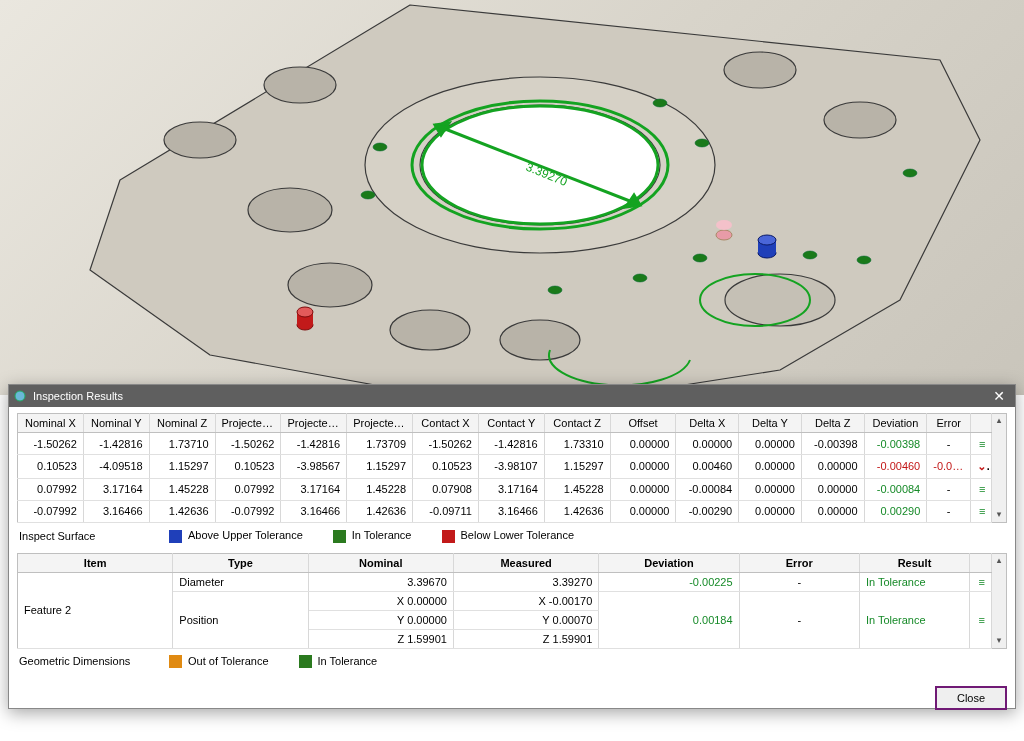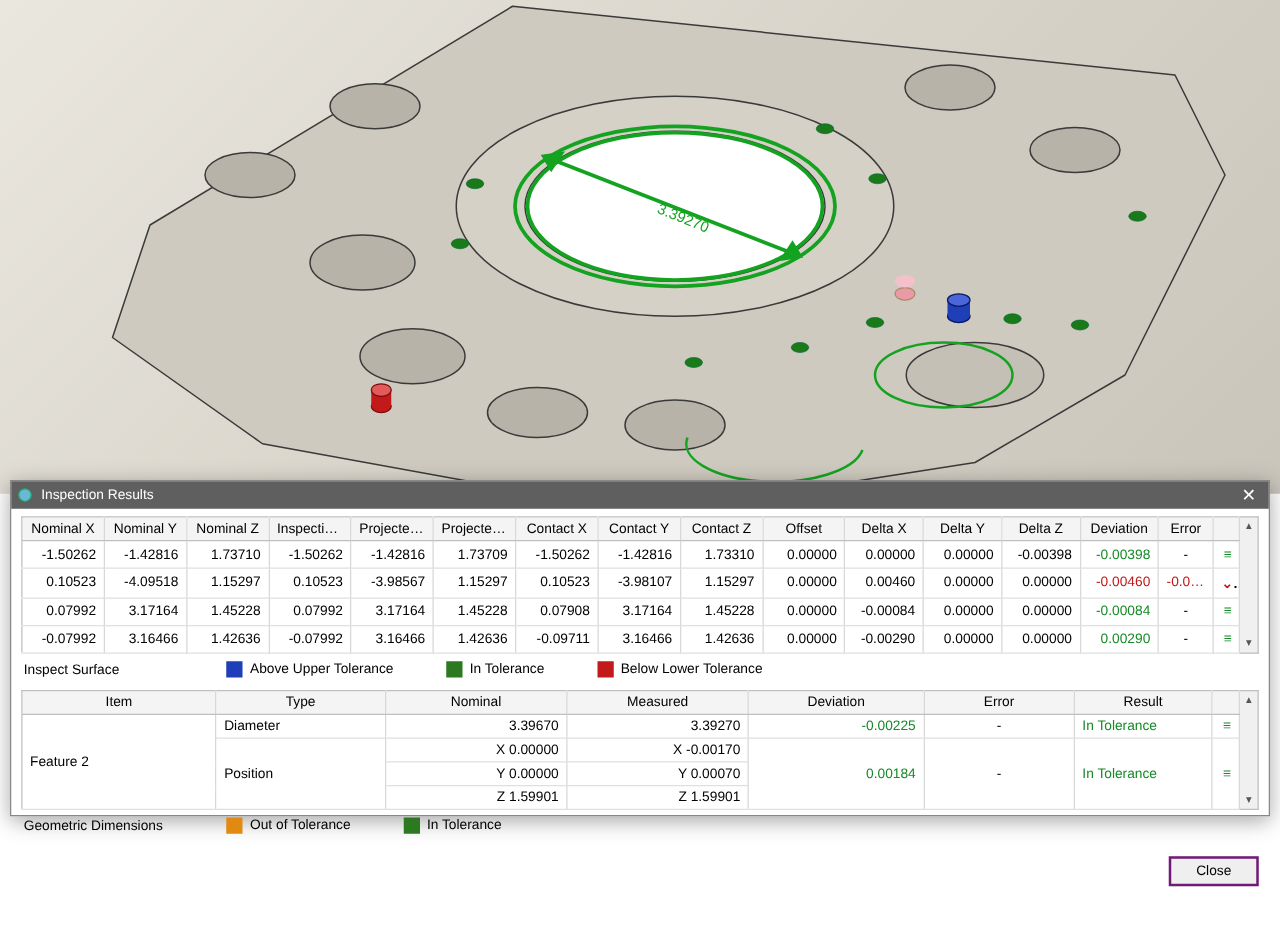--- a/index.html
+++ b/index.html
@@ -1,47 +1,47 @@
 <!DOCTYPE html>
 <html><head>
 <meta charset="utf-8">
 <style>
   html,body{margin:0;padding:0;width:1024px;height:741px;font-family:"Segoe UI",Tahoma,sans-serif;font-size:11px;color:#000;background:#fff;overflow:hidden}
   *{box-sizing:border-box}
   .viewport{position:relative;width:1024px;height:741px}
   .cad-bg{position:absolute;left:0;top:0;width:1024px;height:395px;background:linear-gradient(135deg,#eae7df 0%,#d8d4ca 50%,#c9c5bb 100%);overflow:hidden}
   .cad-bg svg{position:absolute;left:0;top:0}
-  .dialog{position:absolute;left:8px;top:384px;width:1008px;height:269px;background:#fff;border:1px solid #888;box-shadow:0 4px 16px rgba(0,0,0,.35)}
+  .dialog{position:absolute;left:8px;top:384px;width:1008px;height:325px;background:#fff;border:1px solid #888;box-shadow:0 4px 16px rgba(0,0,0,.35)}
   .titlebar{height:22px;background:#5f5f5f;color:#fff;line-height:22px;padding:0 4px;display:flex;align-items:center}
   .titlebar .ticon{width:14px;height:14px;margin-right:6px;display:inline-flex;align-items:center;justify-content:center}
   .titlebar .title{flex:1;font-size:11px}
   .titlebar .xbtn{width:24px;text-align:center;cursor:pointer;font-size:14px;line-height:22px}
   .body{padding:6px 8px 0 8px}
   .grid{border:1px solid #bfbfbf;width:100%;border-collapse:collapse;table-layout:fixed}
   .grid th,.grid td{border-right:1px solid #d8d8d8;border-bottom:1px solid #e0e0e0;padding:3px 6px;font-size:11px;white-space:nowrap;overflow:hidden;text-overflow:ellipsis}
   .grid th{background:#f4f4f4;border-bottom:1px solid #bfbfbf;font-weight:400;text-align:center}
   .grid td{text-align:right}
   .grid td.c{text-align:center}
   .grid1 td.green{color:#168a28}
   .grid1 td.red{color:#c21717}
   .grid1-wrap{display:flex;height:110px}
   .scroll-stub{width:15px;border:1px solid #bfbfbf;border-left:none;background:#f0f0f0;position:relative}
   .scroll-up,.scroll-down{position:absolute;left:0;width:100%;height:14px;text-align:center;color:#555;font-size:9px;line-height:12px}
   .scroll-up{top:0}.scroll-down{bottom:0}
   .status-icon{width:18px;text-align:center;font-weight:bold}
-  .legend{display:flex;align-items:center;gap:42px;padding:6px 2px 10px 2px;font-size:11px}
+  .legend{display:flex;align-items:center;gap:30px;padding:6px 2px 10px 2px;font-size:11px}
   .legend .lab{min-width:120px}
   .swatch{display:inline-block;width:13px;height:13px;margin-right:6px;vertical-align:middle}
   .sw-blue{background:#1f3fb9}
   .sw-green{background:#2b7a1f}
   .sw-red{background:#c21a1a}
   .sw-orange{background:#e08a12}
   .grid2-wrap{display:flex;margin-top:0}
   .grid2{border:1px solid #bfbfbf;width:100%;border-collapse:collapse;table-layout:fixed}
-  .grid2 th{background:#f4f4f4;border-right:1px solid #d8d8d8;border-bottom:1px solid #bfbfbf;font-weight:400;text-align:center;padding:3px 6px;font-size:11px}
+  .grid2 th{background:#f4f4f4;border-right:1px solid #d8d8d8;border-bottom:1px solid #bfbfbf;font-weight:700;text-align:center;padding:3px 6px;font-size:11px}
   .grid2 td{border-right:1px solid #d8d8d8;border-bottom:1px solid #e0e0e0;padding:3px 6px;font-size:11px}
   .grid2 td.r{text-align:right}
   .grid2 td.c{text-align:center}
   .grid2 td.green{color:#168a28}
   .eqicon{color:#168a28;font-weight:bold;letter-spacing:-2px}
   .chev-down{color:#c21717;font-weight:bold}
   .footer{display:flex;justify-content:flex-end;padding:8px}
   .btn{min-width:72px;height:24px;border:2px solid #701a75;background:#efefef;font-size:11px;cursor:pointer}
 </style>
 </head>
@@ -138,21 +138,21 @@
               <col style="width:60px">
             <col style="width:60px">
               <col style="width:42px">
               <col style="width:20px">
           </colgroup>
           <thead>
               <tr id="hdr1">
                 <th>Nominal X</th>
                 <th>Nominal Y</th>
                 <th>Nominal Z</th>
-                <th>Inspection X</th>
+                <th>Projected X</th>
                 <th>Projected Y</th>
                 <th>Projected Z</th>
                 <th>Contact X</th>
                 <th>Contact Y</th>
                 <th>Contact Z</th>
                 <th>Offset</th>
                 <th>Delta X</th>
                 <th>Delta Y</th>
                 <th>Delta Z</th>
                 <th>Deviation</th>

